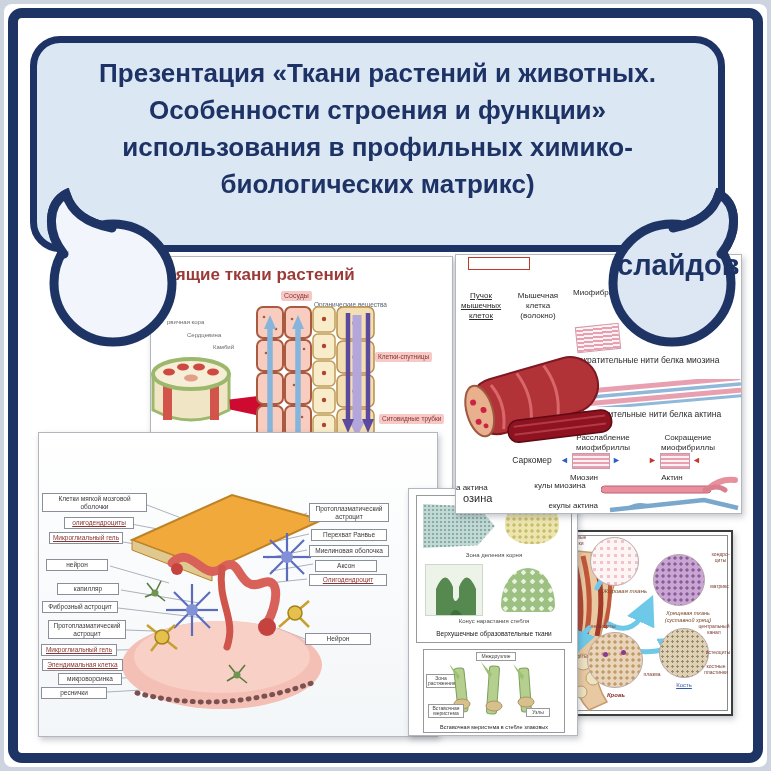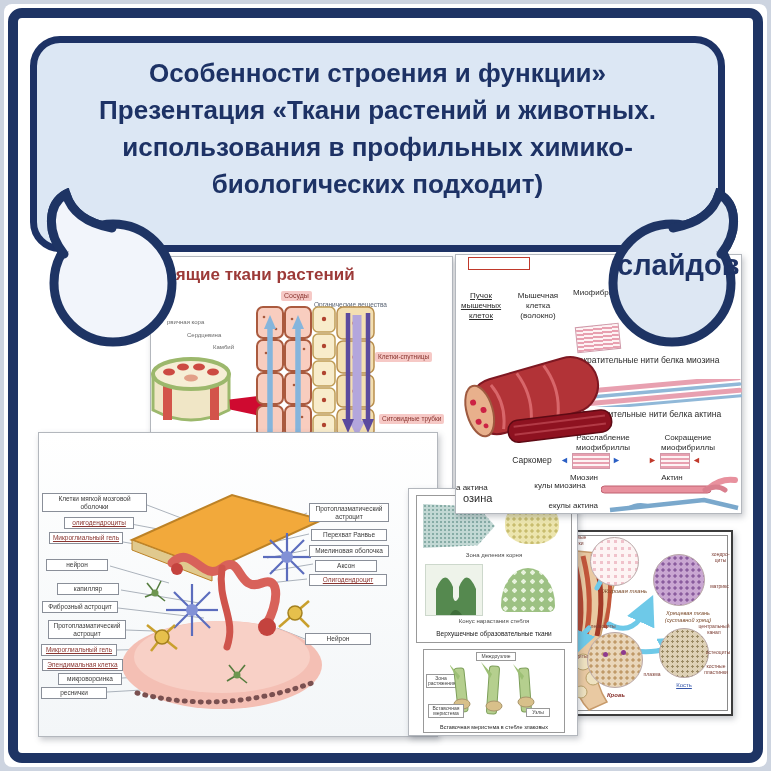--- a/index.html
+++ b/index.html
@@ -373,24 +373,24 @@
     <div class="lbl" style="left:270px;top:70px;width:80px;">Протоплазматический астроцит</div>
     <div class="lbl" style="left:272px;top:96px;width:76px;">Перехват Ранвье</div>
     <div class="lbl" style="left:270px;top:112px;width:80px;">Миелиновая оболочка</div>
     <div class="lbl" style="left:276px;top:127px;width:62px;">Аксон</div>
     <div class="lbl red-link" style="left:270px;top:141px;width:78px;">Олигодендроцит</div>
     <div class="lbl" style="left:266px;top:200px;width:66px;">Нейрон</div>
   </div>
 
   <div class="title-box">
     <div class="title-text">
+      <div>Презентация «Ткани растений и животных.</div>
       <div>Особенности строения и функции»</div>
-      <div>Презентация «Ткани растений и животных.</div>
       <div>использования в профильных химико-</div>
-      <div>биологических подходит)</div>
+      <div>биологических матрикс)</div>
     </div>
   </div>
 
   <div class="badge" style="left:28px;top:188px;">
     <svg width="165" height="170" viewBox="0 0 165 170">
       <path d="M36,66 C18,44 20,16 38,6 C44,26 62,36 84,40 Z" fill="#f2f5fb" stroke="#1e3464" stroke-width="9" stroke-linejoin="round"></path>
       <circle cx="85" cy="95" r="59" fill="#f2f5fb" stroke="#1e3464" stroke-width="9"></circle>
       <path d="M36,66 C18,44 20,16 38,6 C44,26 62,36 84,40 Z" fill="#f2f5fb"></path>
       <path d="M36,66 C18,44 20,16 38,6 C44,26 62,36 84,40" fill="none" stroke="#1e3464" stroke-width="9" stroke-linecap="round"></path>
     </svg>

